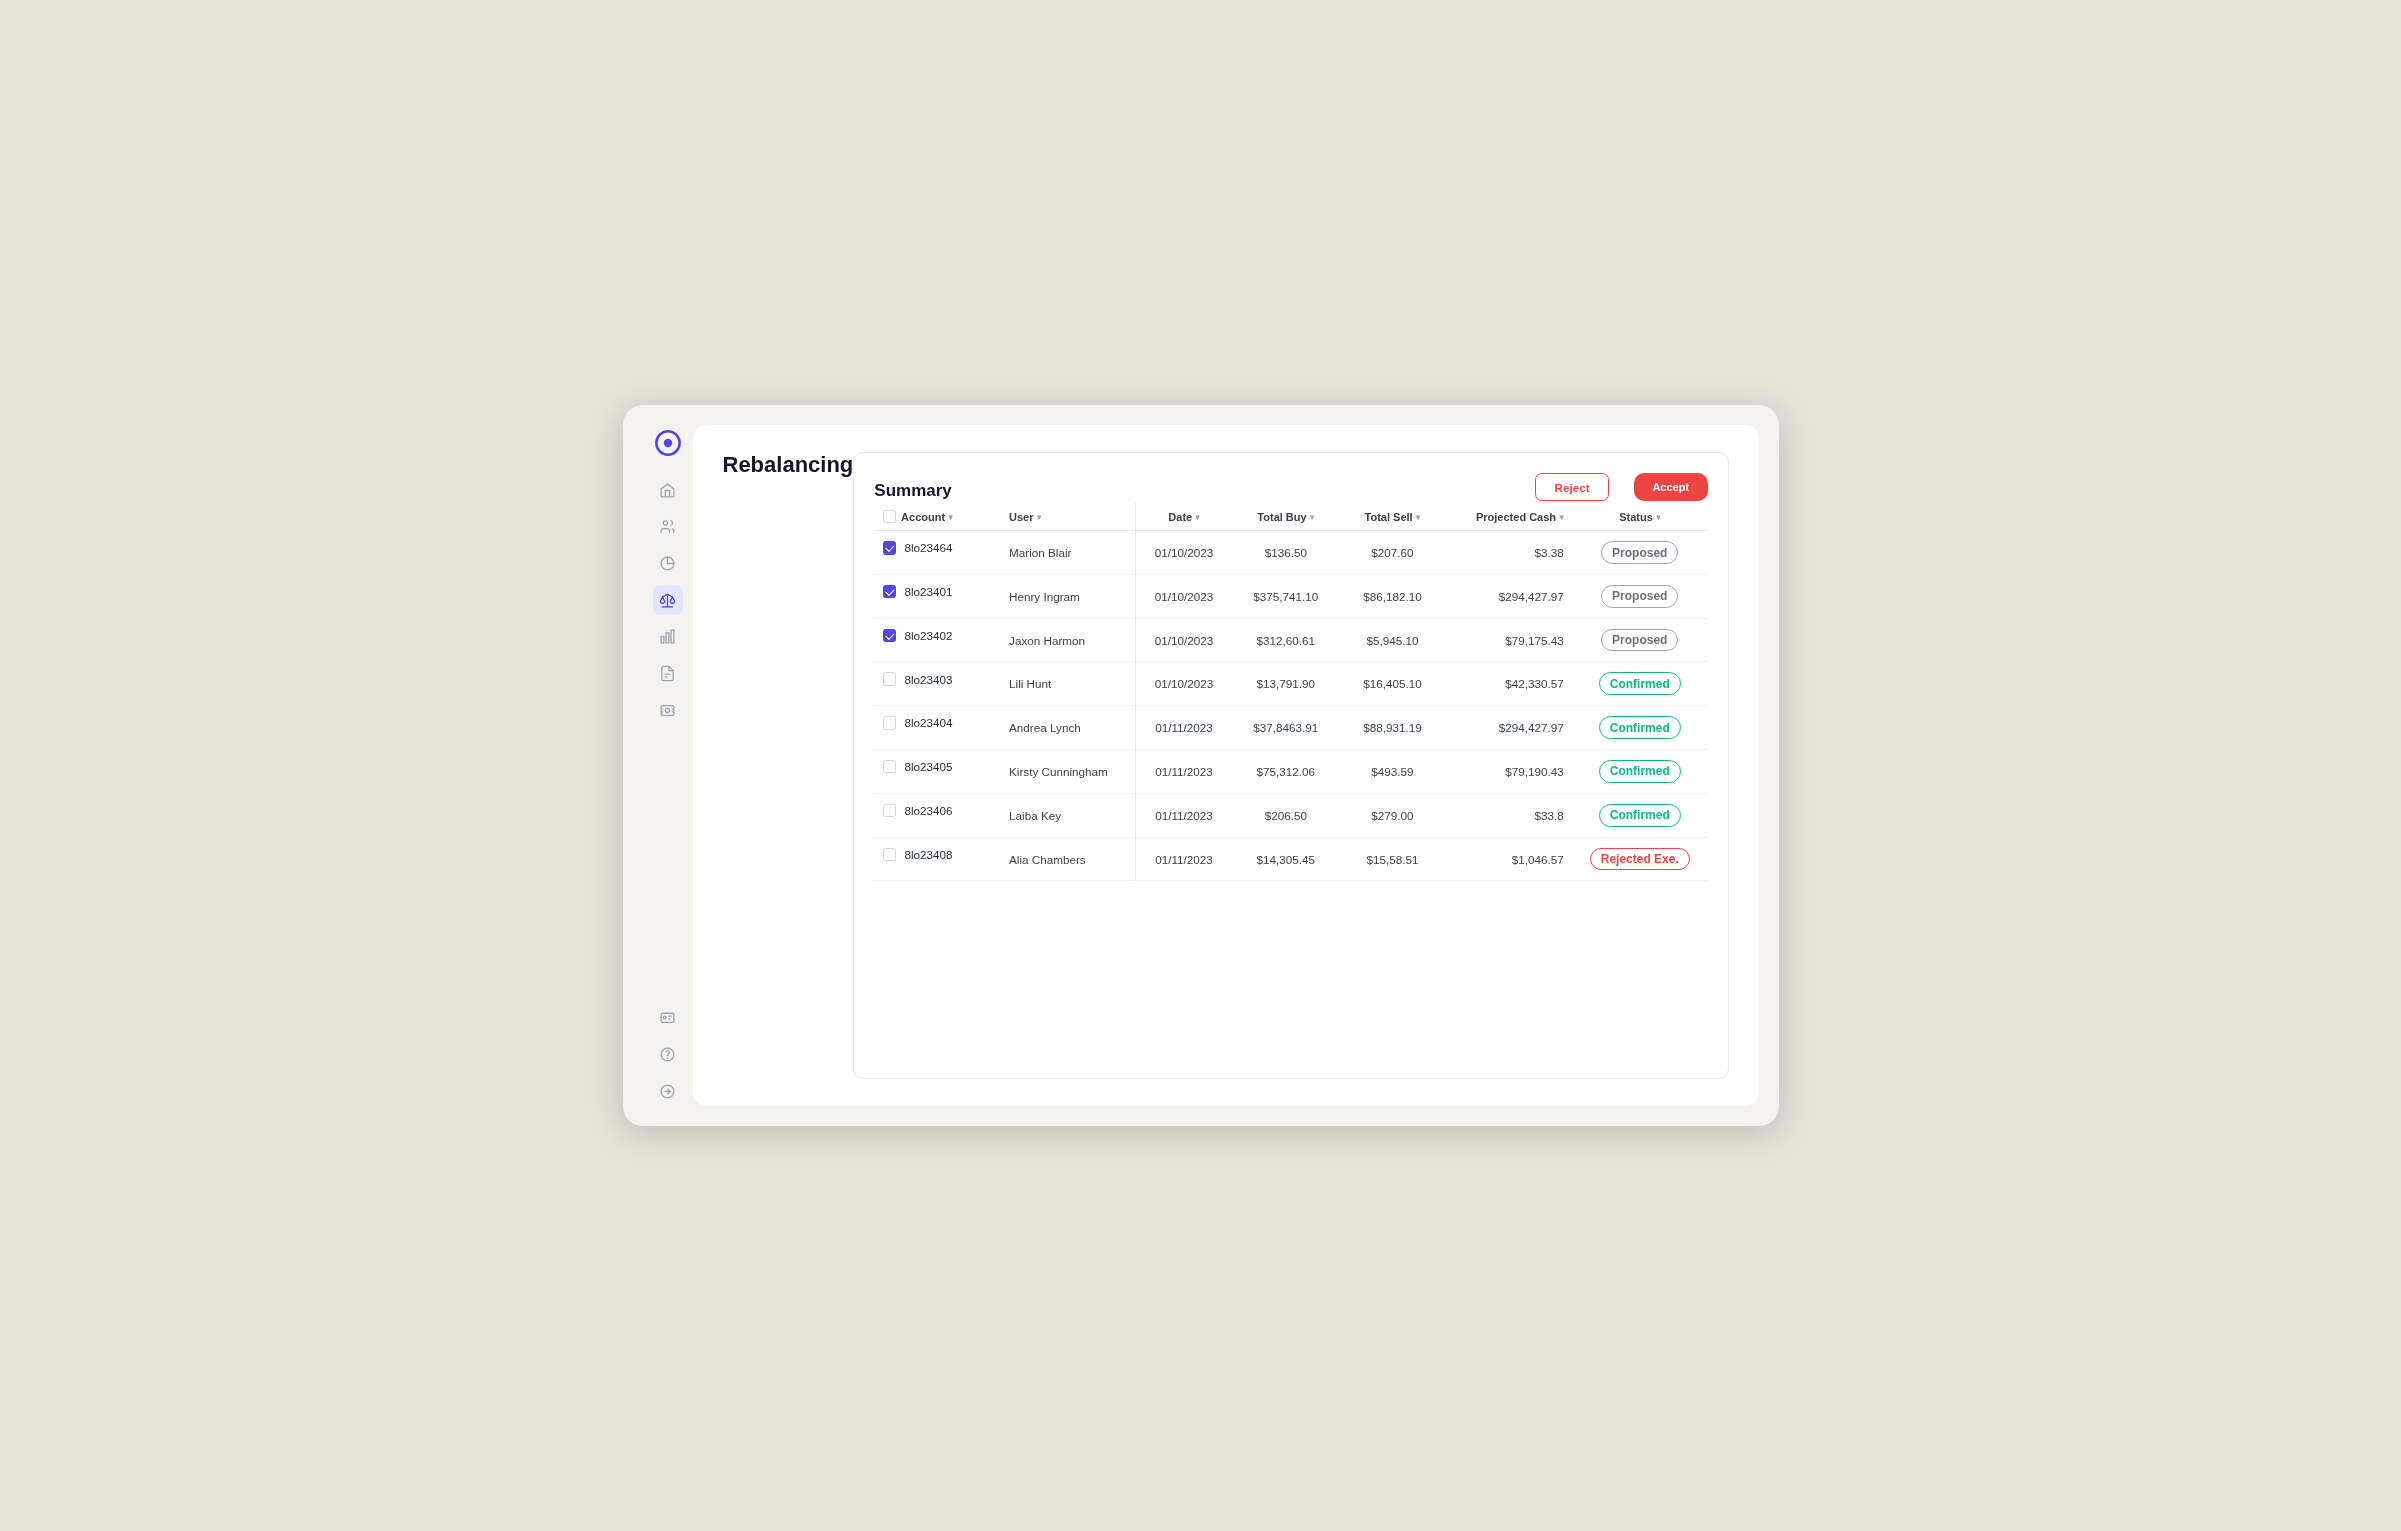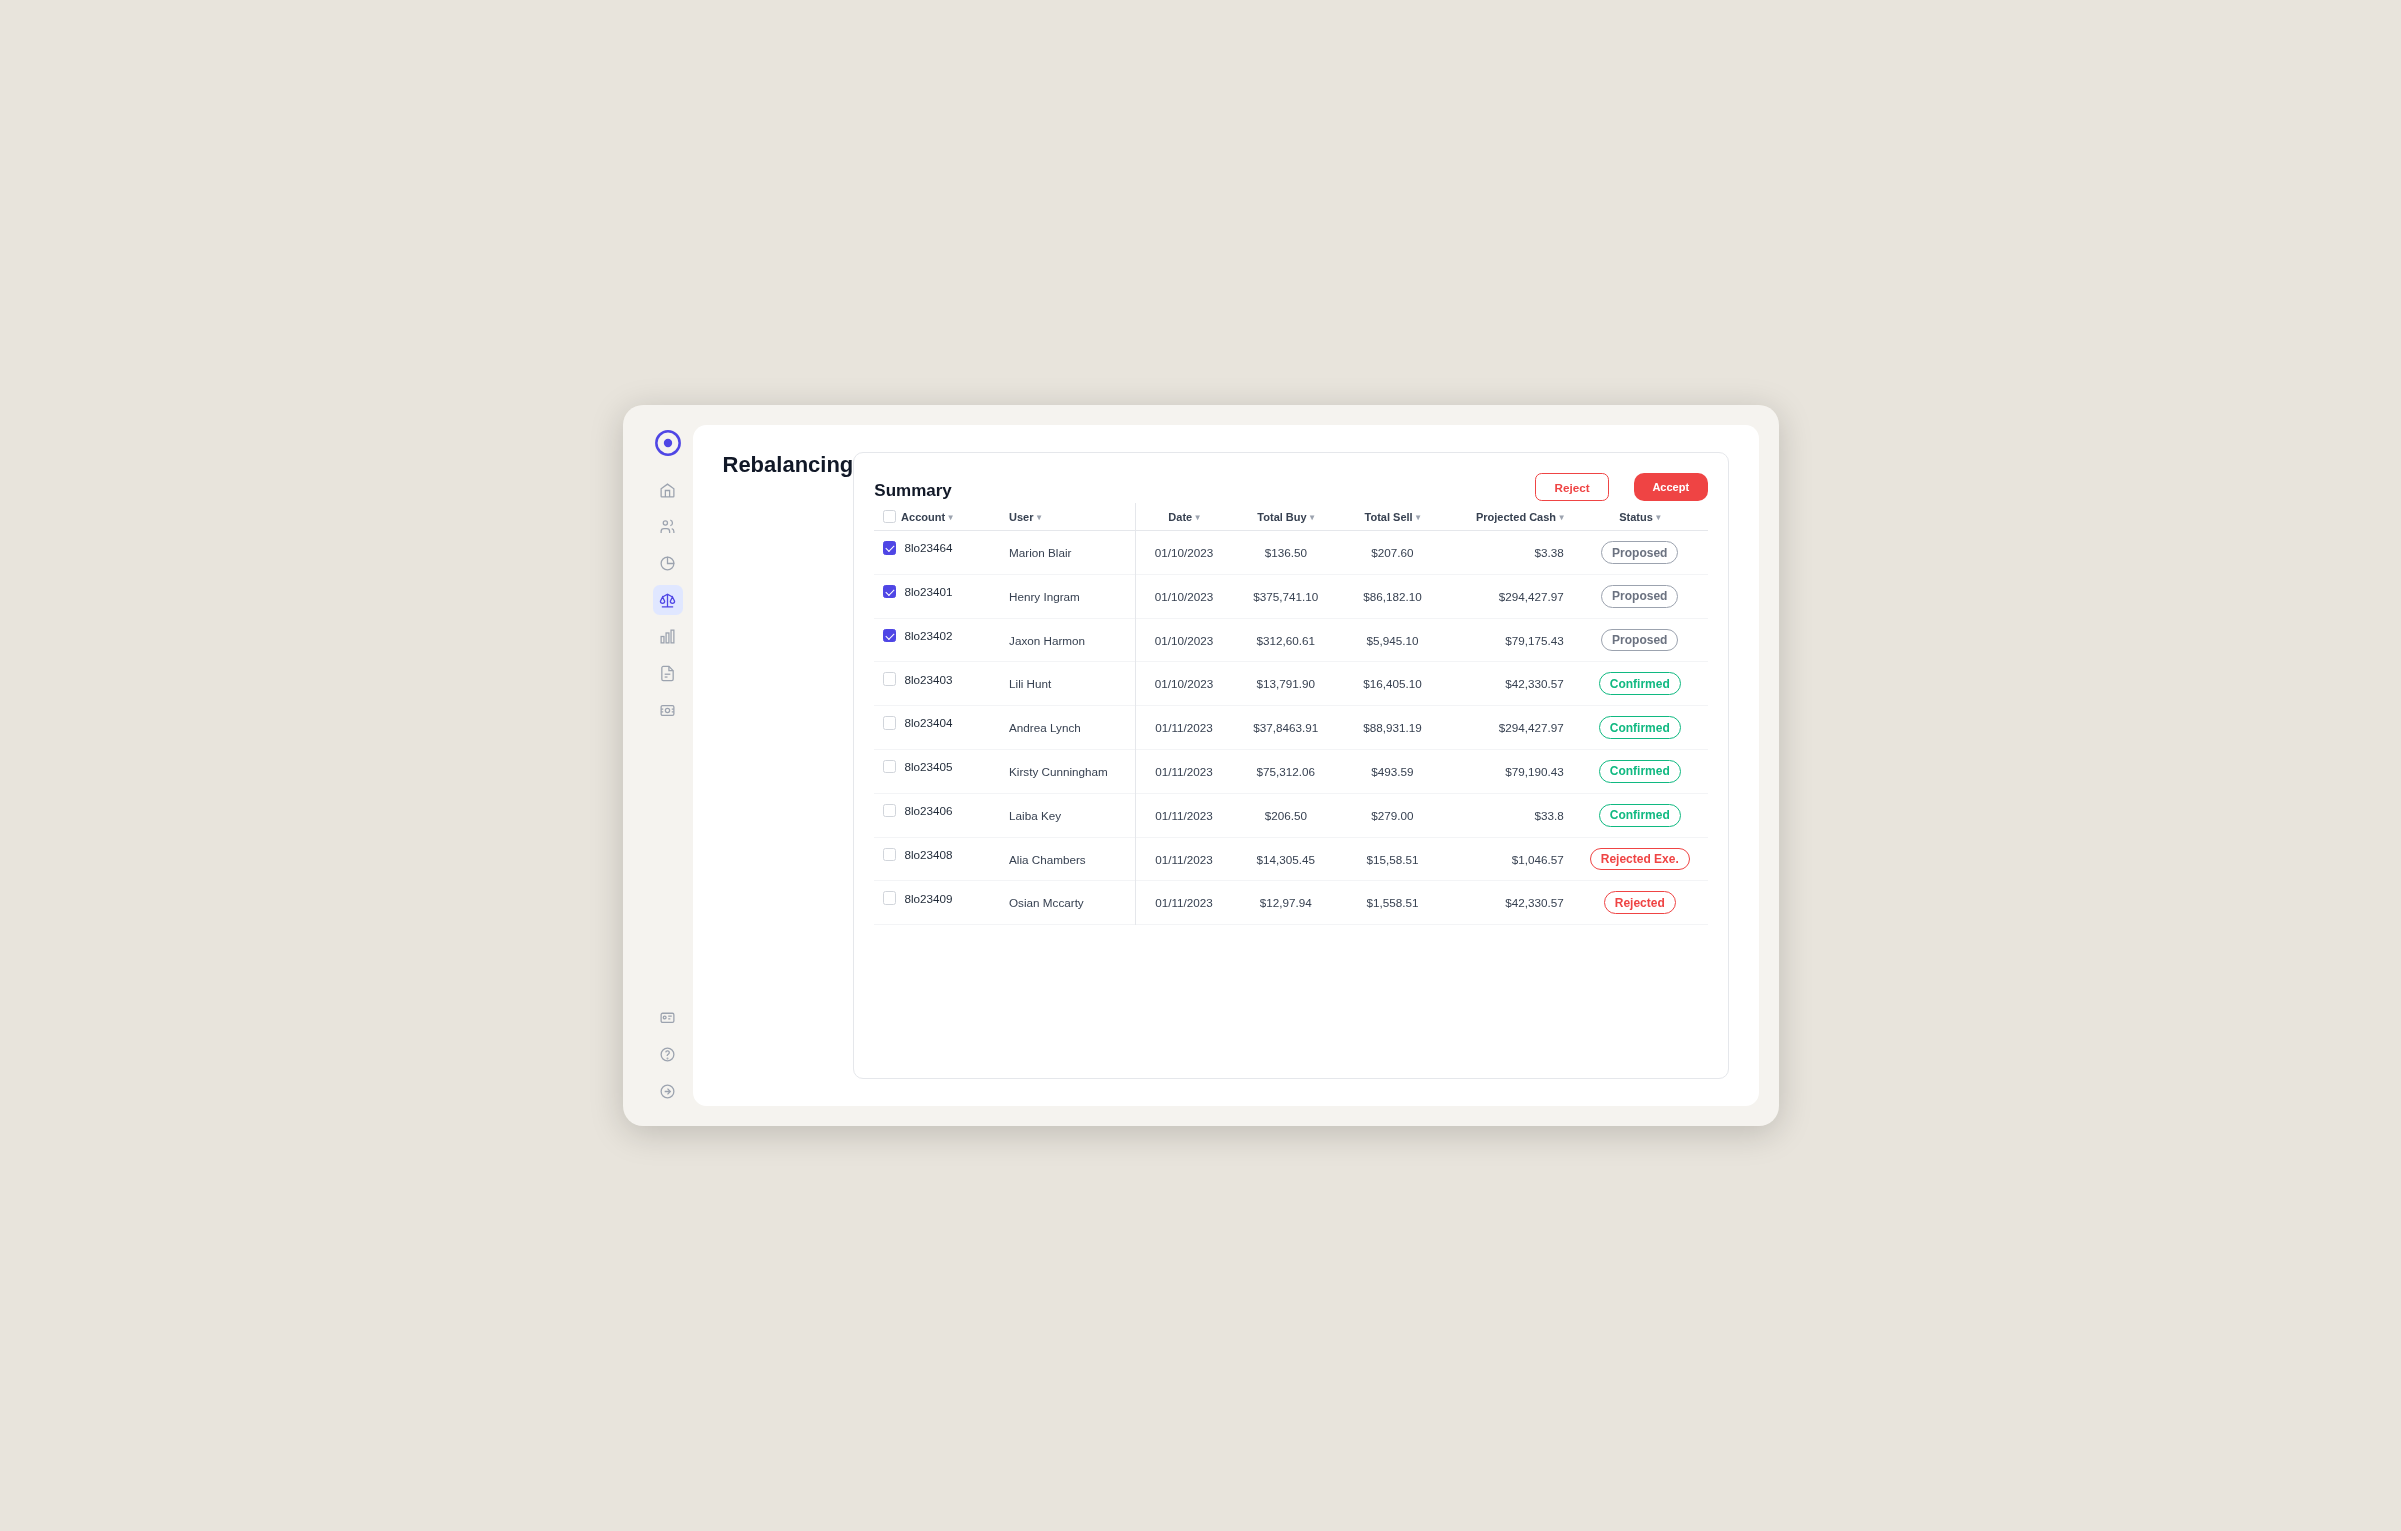--- a/index.html
+++ b/index.html
@@ -470,31 +470,19 @@
                   <div class="checkbox"></div>
                   <span class="account-id">8lo23408</span>
                 </td>
                 <td class="col-divider">Alia Chambers</td>
                 <td class="col-date">01/11/2023</td>
                 <td class="col-buy">$14,305.45</td>
                 <td class="col-sell">$15,58.51</td>
                 <td class="col-cash">$1,046.57</td>
                 <td class="col-status"><span class="badge badge-rejected-exe">Rejected Exe.</span></td>
               </tr>
-              <tr>
-                <td class="col-account">
-                  <div class="checkbox"></div>
-                  <span class="account-id">8lo23409</span>
-                </td>
-                <td class="col-divider">Osian Mccarty</td>
-                <td class="col-date">01/11/2023</td>
-                <td class="col-buy">$12,97.94</td>
-                <td class="col-sell">$1,558.51</td>
-                <td class="col-cash">$42,330.57</td>
-                <td class="col-status"><span class="badge badge-rejected">Rejected</span></td>
-              </tr>
             </tbody>
         </table>
       </div>
     </div>
   </div>
 </div>
 
 
 </body></html>

